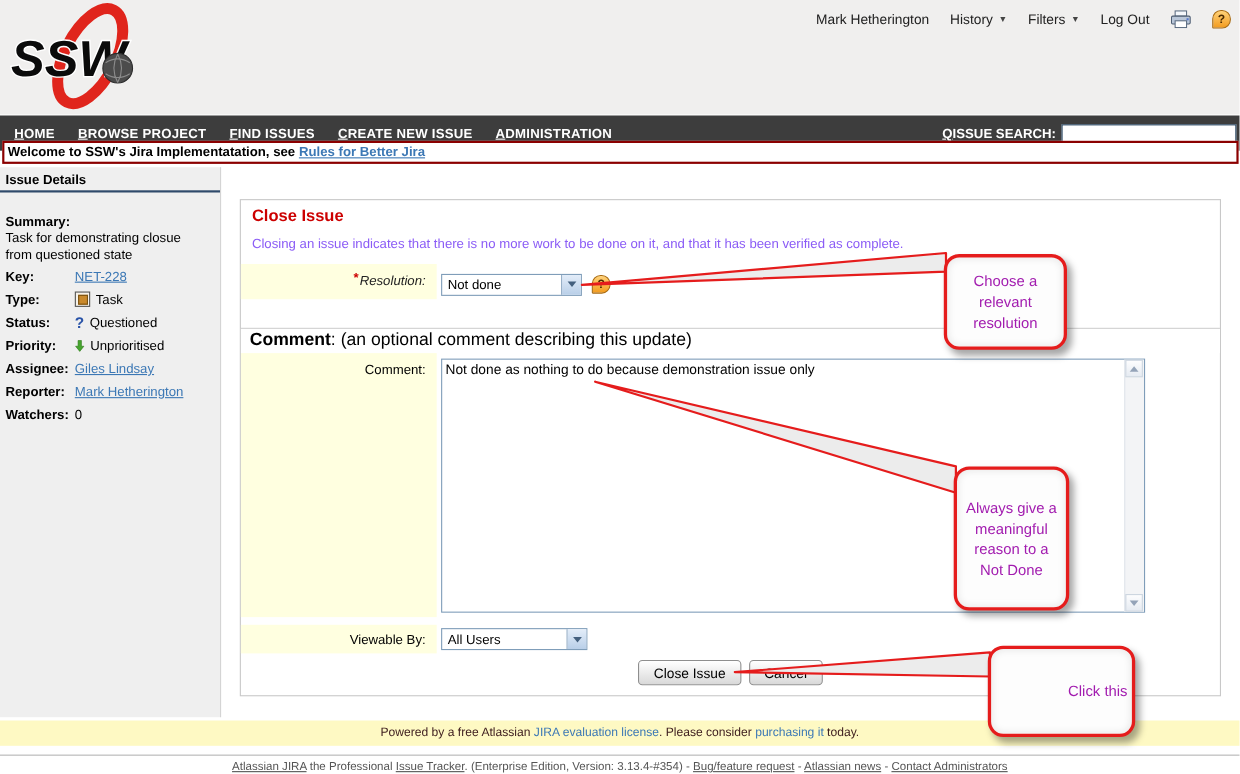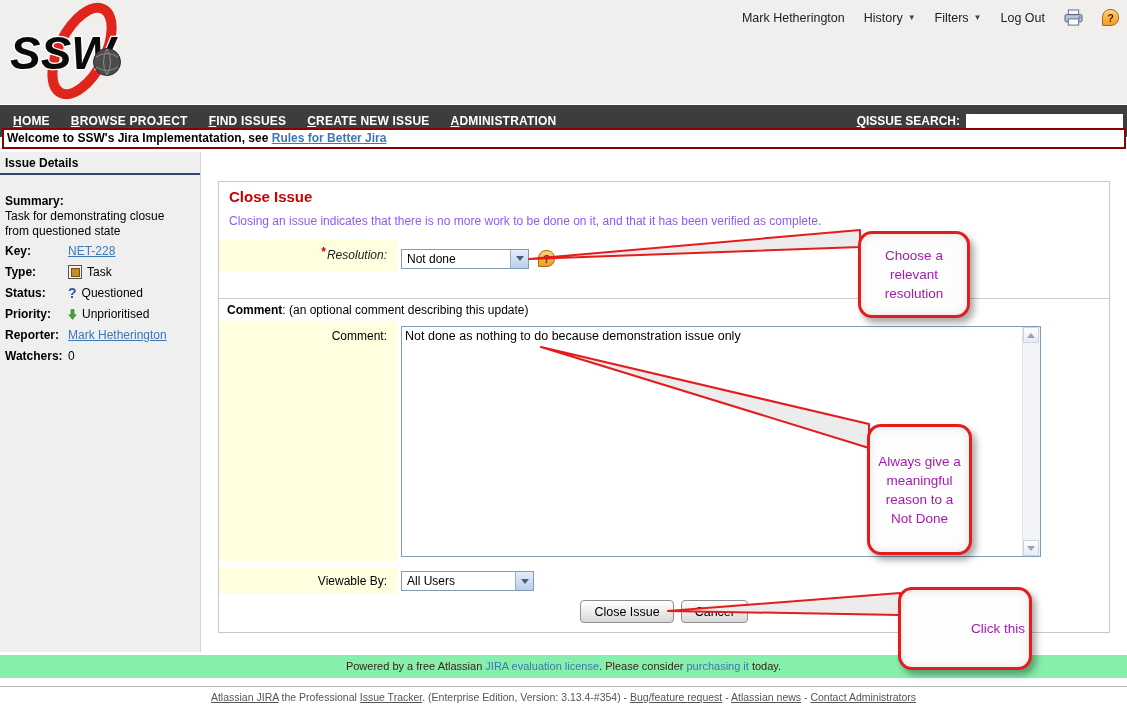--- a/index.html
+++ b/index.html
@@ -42,21 +42,21 @@
   
   .panel{position:absolute;left:218px;top:181px;width:890px;height:450px;background:#fff;border:1px solid #c8c8c8;}
   .panel-title{position:absolute;left:10px;top:6px;font-size:15px;font-weight:bold;color:#cc0000;}
   .panel-desc{position:absolute;left:10px;top:32px;font-size:12px;color:#8b5cf6;}
   .label-cell{width:178px;background:#ffffe0;text-align:right;box-sizing:border-box;padding:8px 10px 0 0;font-size:12px;flex-shrink:0;}
   .row-resolution{position:absolute;left:0;top:58px;width:100%;height:32px;display:flex;}
   .row-resolution .field{display:flex;align-items:center;gap:9px;padding:5px 0 0 4px;}
   .req{color:#cc0000;font-weight:bold;position:relative;top:-3px;margin-right:1px;}
   .ital{font-style:italic;color:#222;}
   .sep-line{position:absolute;left:0;right:0;top:116px;border-top:1px solid #cccccc;}
-  .comment-header{position:absolute;left:0;right:0;top:117px;height:22px;line-height:22px;padding-left:8px;font-size:12px;background:#fff;}
+  .comment-header{position:absolute;left:0;right:0;top:117px;height:22px;line-height:22px;padding-left:8px;font-size:16px;background:#fff;}
   .row-comment{position:absolute;left:0;top:139px;width:100%;height:240px;display:flex;}
   .ta-wrap{position:relative;margin:5px 0 0 4px;width:640px;height:231px;}
   .ta{box-sizing:border-box;width:100%;height:100%;border:1px solid #7f9db9;resize:none;
     font-family:"Liberation Sans",sans-serif;font-size:12.5px;padding:2px 20px 2px 3px;overflow:hidden;}
   .fakebar{position:absolute;top:1px;bottom:1px;right:1px;width:17px;background:#f3f4f6;border-left:1px solid #e0e4ea;}
   .sbtn{position:absolute;left:0;width:16px;height:16px;background:linear-gradient(#fdfdfe,#e6ebf2);
     border:1px solid #cdd6e0;box-sizing:border-box;display:flex;align-items:center;justify-content:center;}
   .sbtn.up{top:0;} .sbtn.dn{bottom:0;}
   .chev-up{width:0;height:0;border-left:4px solid transparent;border-right:4px solid transparent;border-bottom:5px solid #94a3b8;}
   .chev-dn{width:0;height:0;border-left:4px solid transparent;border-right:4px solid transparent;border-top:5px solid #94a3b8;}
@@ -77,21 +77,21 @@
   
   .callout{position:absolute;z-index:30;border:3px solid #e51c1c;border-radius:14px;background:#fdfdfd;
     box-shadow:4px 5px 7px rgba(0,0,0,.35), inset 0 0 8px #e2e2e2;
     display:flex;align-items:center;justify-content:flex-end;text-align:center;
     font-size:13.5px;line-height:19px;color:#a21caf;box-sizing:border-box;padding:4px;margin-top:39px;}
   .co1{left:858px;top:192px;width:112px;height:87px;}
   .co2{left:867px;top:385px;width:105px;height:131px;}
   .co3{left:898px;top:548px;width:134px;height:83px;}
   #arrows{position:absolute;left:0;top:0;z-index:25;pointer-events:none;}
   
-  .license-bar{position:absolute;left:0;top:655px;width:1127px;height:23px;background:#86efac;
+  .license-bar{position:absolute;left:0;top:655px;width:1127px;height:23px;background:#fef9c3;
     text-align:center;font-size:11px;line-height:23px;color:#402020;}
   .license-bar a{color:#3c78b5;}
   .footer{position:absolute;left:0;top:686px;width:1127px;border-top:1px solid #b5b5b5;
     text-align:center;font-size:10.5px;color:#555;padding-top:4px;}
   .footer a{color:#555;text-decoration:underline;}
 </style>
 </head>
 <body>
 
 <div class="header">
@@ -169,20 +169,26 @@
   <div class="srow">
     <span class="slabel">Priority:</span>
     <span class="sval">
       <svg width="9" height="11" viewBox="0 0 10 12">
         <path d="M5 11.5 L0.8 6.3 H3.3 V0.5 H6.7 V6.3 H9.2 Z" fill="#46a52e" stroke="#2c7a1a" stroke-width="0.6"></path>
       </svg>
       <span>Unprioritised</span>
     </span>
   </div>
   <div class="srow">
+    <span class="slabel">Assignee:</span>
+    <span class="sval">
+        <a class="blue-link">Giles Lindsay</a>
+      </span>
+  </div>
+  <div class="srow">
     <span class="slabel">Reporter:</span>
     <span class="sval">
         <a class="blue-link">Mark Hetherington</a>
       </span>
   </div>
   <div class="srow">
     <span class="slabel">Watchers:</span>
     <span class="sval">
         <span>0</span>
       </span>

